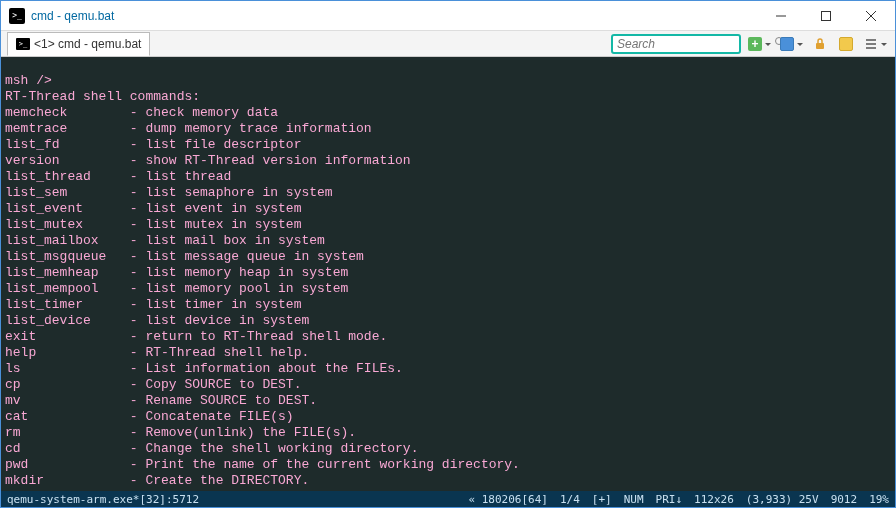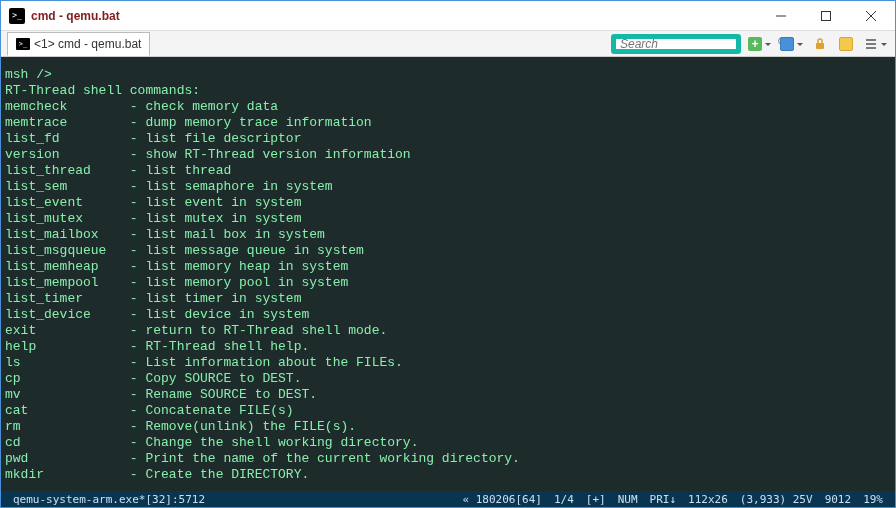--- a/index.html
+++ b/index.html
@@ -24,21 +24,21 @@
     .titlebar .app-icon {
       width: 16px; height: 16px;
       display: inline-flex; align-items: center; justify-content: center;
       margin-right: 6px;
       background: #000;
       color: #fff;
       font-size: 8px;
       font-family: monospace;
       border-radius: 2px;
     }
-    .titlebar .title { flex: 0 0 auto; color: #7f1d1d; font-weight: bold; }
+    .titlebar .title { flex: 0 0 auto; color: #0369a1; }
     .titlebar .spacer { flex: 1; }
     .titlebar .win-btn {
       width: 45px; height: 29px;
       display: inline-flex; align-items: center; justify-content: center;
       color: #333;
       cursor: pointer;
     }
     .titlebar .win-btn svg { width: 10px; height: 10px; }
     
     .tabbar {
@@ -69,21 +69,21 @@
       font-size: 7px;
       display: inline-flex;
       align-items:center; justify-content:center;
       font-family: monospace;
       border-radius: 1px;
     }
     .tabbar .spacer { flex: 1; }
     .search-box {
       display: flex;
       align-items: center;
-      border: 5px solid #14b8a6;
+      border: 2px solid #14b8a6;
       border-radius: 3px;
       height: 20px;
       width: 130px;
       background: #fff;
       padding: 0 4px;
     }
     .search-box input {
       border: none; outline: none;
       flex: 1;
       font-size: 12px;
@@ -115,38 +115,38 @@
     .tool-btn.with-drop { width: 28px; padding-right: 8px; }
     .sq { width: 14px; height: 14px; border-radius: 2px; }
     .sq-green { background: #5cb85c; color: #fff; display:flex; align-items:center; justify-content:center; font-weight:bold; font-size:12px; }
     .sq-blue { background: #4a90d9; border: 1px solid #3a7ab8; }
     .sq-yellow { background: #f2c94c; border: 1px solid #d4a92e; }
     .lock-icn svg { width: 14px; height: 14px; }
     
     .terminal {
       height: calc(100% - 30px - 26px - 16px);
       background: #1e2b2b;
-      color: #86efac;
+      color: #f9a8d4;
       font-family: Consolas, "Courier New", monospace;
       font-size: 13px;
       line-height: 16px;
-      padding: 10px 4px;
+      padding: 16px 4px;
       overflow: hidden;
       white-space: pre;
     }
     
     .statusbar {
       height: 16px;
       background: #0a3550;
       color: #c8e0f0;
       font-family: Consolas, monospace;
       font-size: 11px;
       display: flex;
       align-items: center;
-      padding: 0 12px;
+      padding: 0 6px;
       gap: 12px;
     }
     .statusbar .left { flex: 0 0 auto; }
     .statusbar .spacer { flex: 1; }
   </style>
 </head>
 <body>
 
 <div class="titlebar">
   <span class="app-icon">&gt;_</span>

